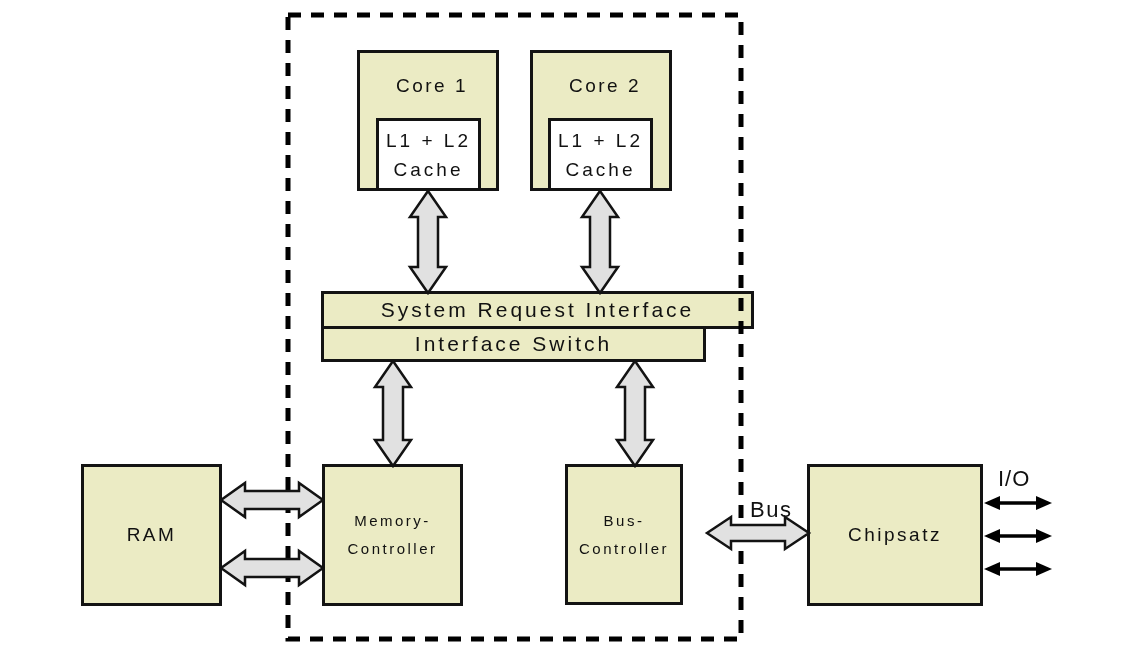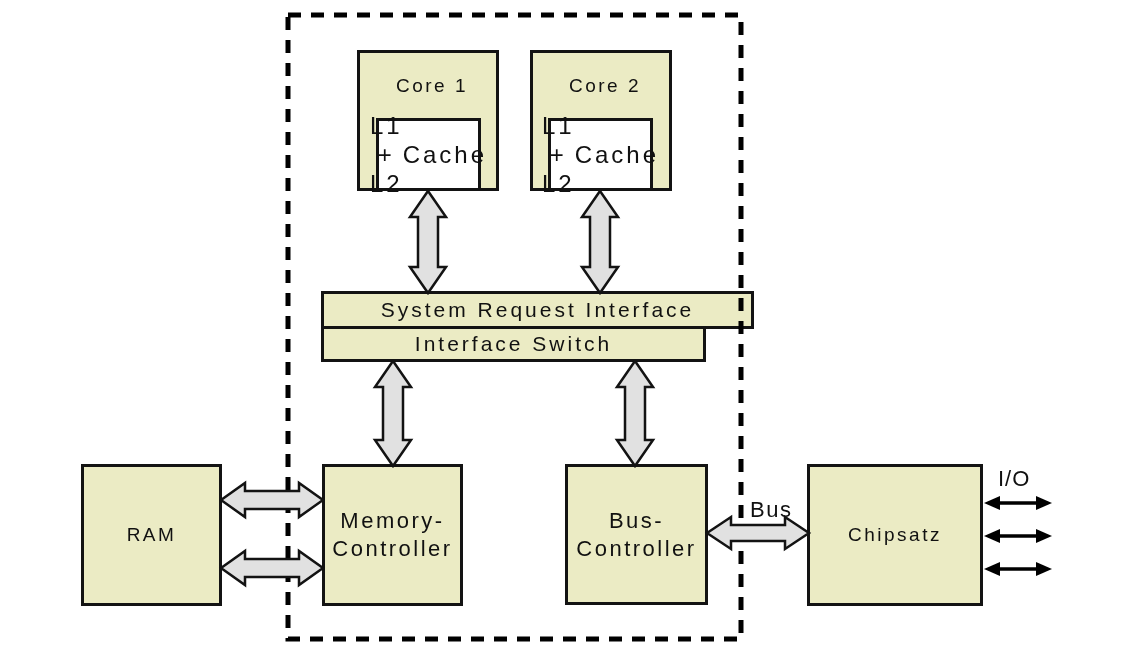--- a/index.html
+++ b/index.html
@@ -22,25 +22,26 @@
     position:absolute;
     box-sizing:border-box;
     background:var(--box-fill);
     border:3px solid var(--outline);
     display:flex;align-items:center;justify-content:center;
     text-align:center;
     z-index:1;
   }
   .box.cache{
     background:var(--cache-fill);
-    font-size:24px;letter-spacing:3px;line-height:29px;
+    flex-direction:column;
+    font-size:19px;letter-spacing:3px;line-height:29px;
     z-index:2;
     text-align:center;
   }
-  .box.twoline{flex-direction:column;font-size:22px;letter-spacing:2.5px;line-height:28px;}
+  .box.twoline{flex-direction:column;font-size:15px;letter-spacing:2.5px;line-height:28px;}
   .box.single{font-size:19px;letter-spacing:2.5px;justify-content:center;}
   .box.bar{font-size:21px;letter-spacing:3px;}
   .core-label{
     position:absolute;left:0;right:0;top:0;height:66px;
     display:flex;align-items:center;justify-content:center;
     font-size:19px;letter-spacing:2.5px;padding-left:8px;
   }
   .floating-label{
     position:absolute;z-index:6;
     font-size:22px;letter-spacing:1.5px;
@@ -83,21 +84,21 @@
 
   <div class="box single" style="left:81px;top:464px;width:141px;height:142px;">
     <span>RAM</span>
   </div>
 
   <div class="box twoline" style="left:322px;top:464px;width:141px;height:142px;">
     <div>Memory-</div>
     <div>Controller</div>
   </div>
 
-  <div class="box twoline" style="left:565px;top:464px;width:143px;height:141px;">
+  <div class="box twoline" style="left:565px;top:464px;width:118px;height:141px;">
     <div>Bus-</div>
     <div>Controller</div>
   </div>
 
   <div class="box single" style="left:807px;top:464px;width:176px;height:142px;">
     <span>Chipsatz</span>
   </div>
 
   <div class="floating-label" style="left:750px;top:497px;">Bus</div>
   <div class="floating-label" style="left:998px;top:466px;letter-spacing:1px;">I/O</div>

